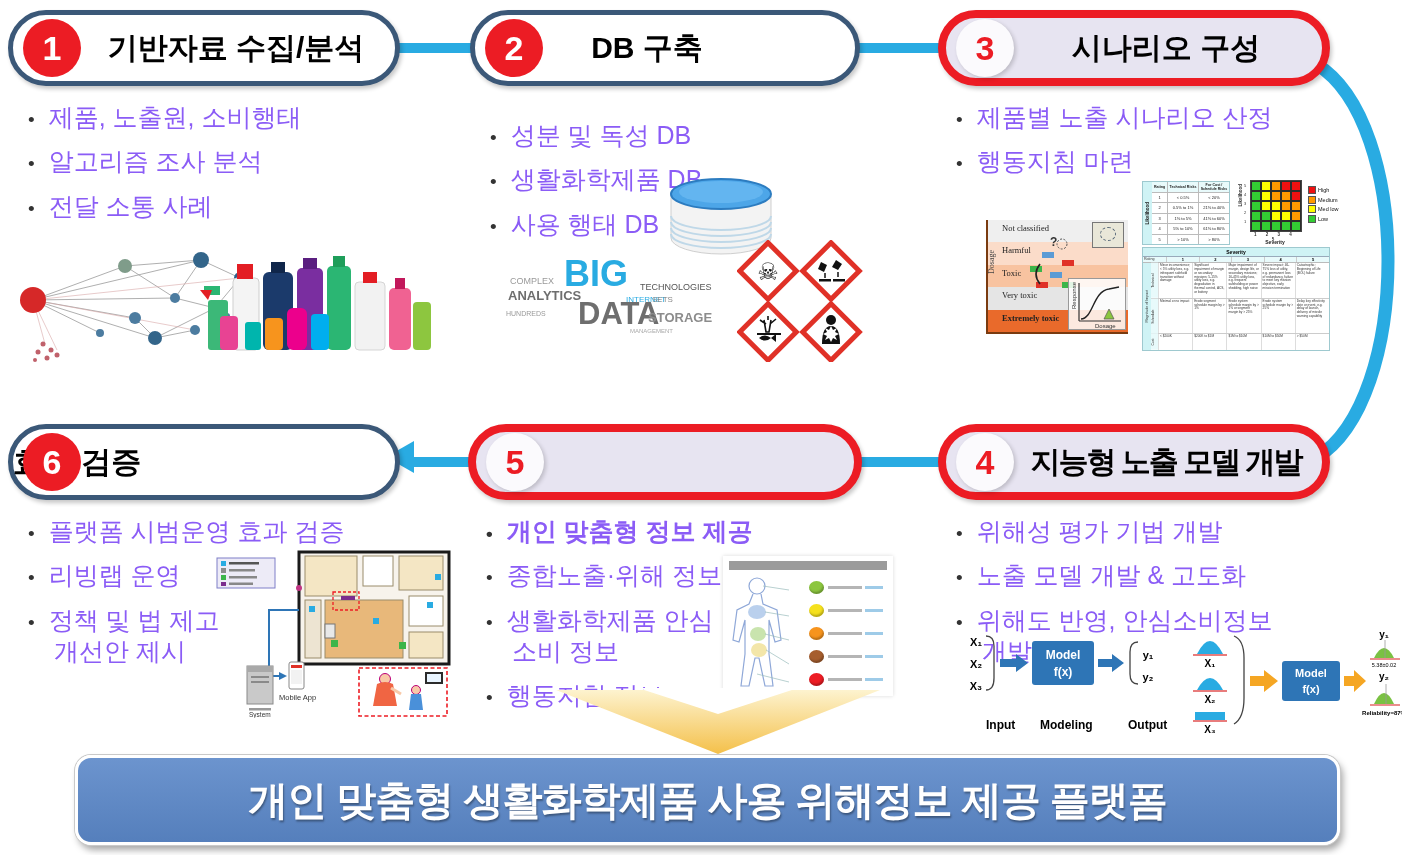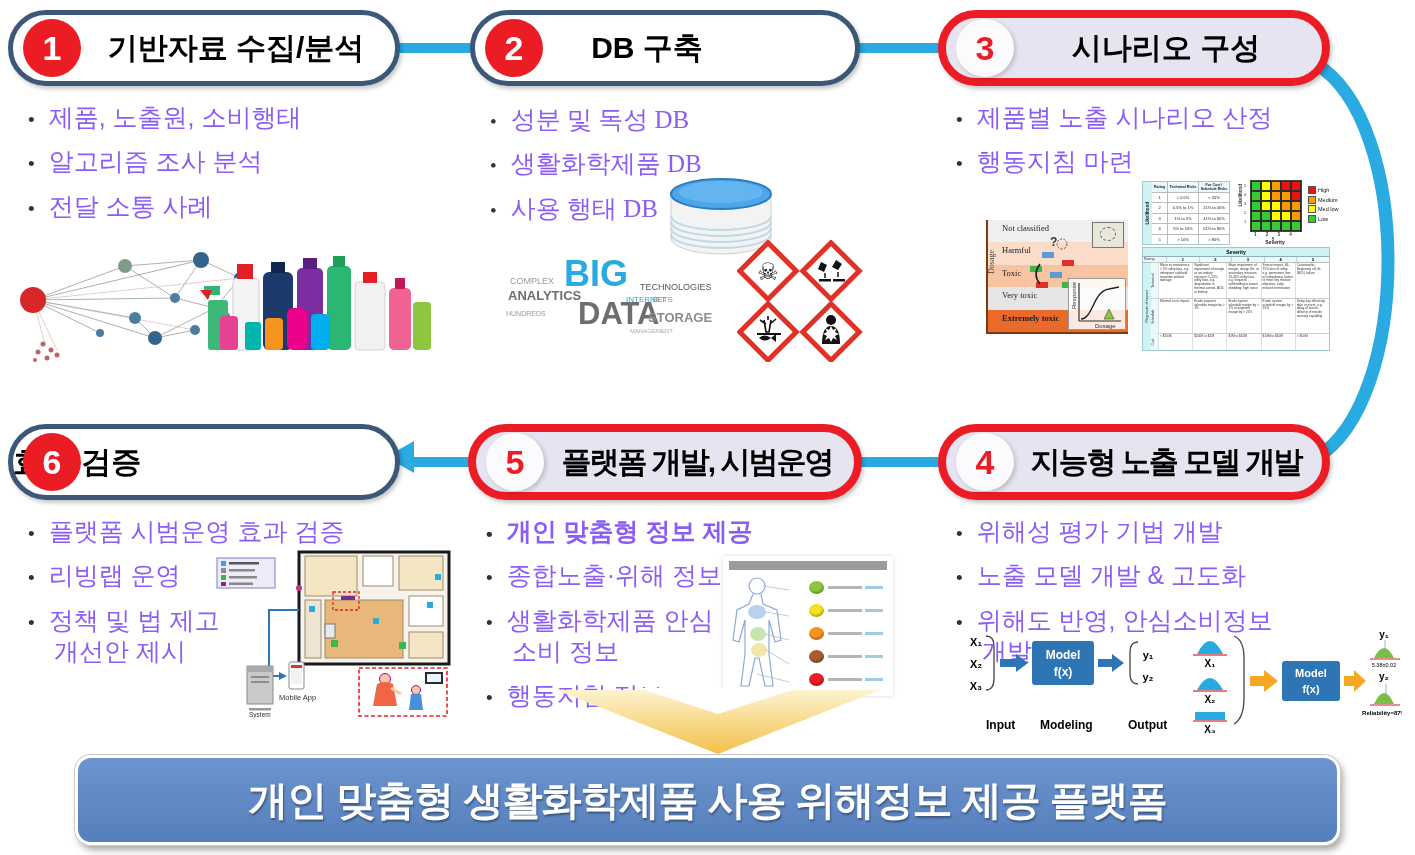--- a/index.html
+++ b/index.html
@@ -138,33 +138,32 @@
   <div class="pill red" style="left:938px;top:10px;width:392px;">
     <div class="num">3</div>
     <div class="label lab-center big32">시나리오 구성</div>
   </div>
   <div class="pill red" style="left:938px;top:424px;width:392px;">
     <div class="num">4</div>
     <div class="label lab-center tight">지능형 노출 모델 개발</div>
   </div>
   <div class="pill red" style="left:468px;top:424px;width:394px;">
     <div class="num">5</div>
-    <div class="label lab-center tight">플랫폼 개발, 시범운영</div>
   </div>
   <div class="pill navy" style="left:8px;top:424px;width:392px;">
     <div class="num">6</div>
     <div class="label lab-right6">효과 검증</div>
   </div>
 
   <ul class="blist" style="left:28px;top:102px;">
     <li>제품, 노출원, 소비행태</li>
     <li>알고리즘 조사 분석</li>
     <li>전달 소통 사례</li>
   </ul>
-  <ul class="blist" style="left:490px;top:104px;font-family:Liberation Serif, serif;">
+  <ul class="blist" style="left:490px;top:120px;">
     <li>성분 및 독성 DB</li>
     <li>생활화학제품 DB</li>
     <li>사용 행태 DB</li>
   </ul>
   <ul class="blist" style="left:956px;top:102px;">
     <li>제품별 노출 시나리오 산정</li>
     <li>행동지침 마련</li>
   </ul>
   <ul class="blist" style="left:956px;top:516px;">
     <li>위해성 평가 기법 개발</li>

